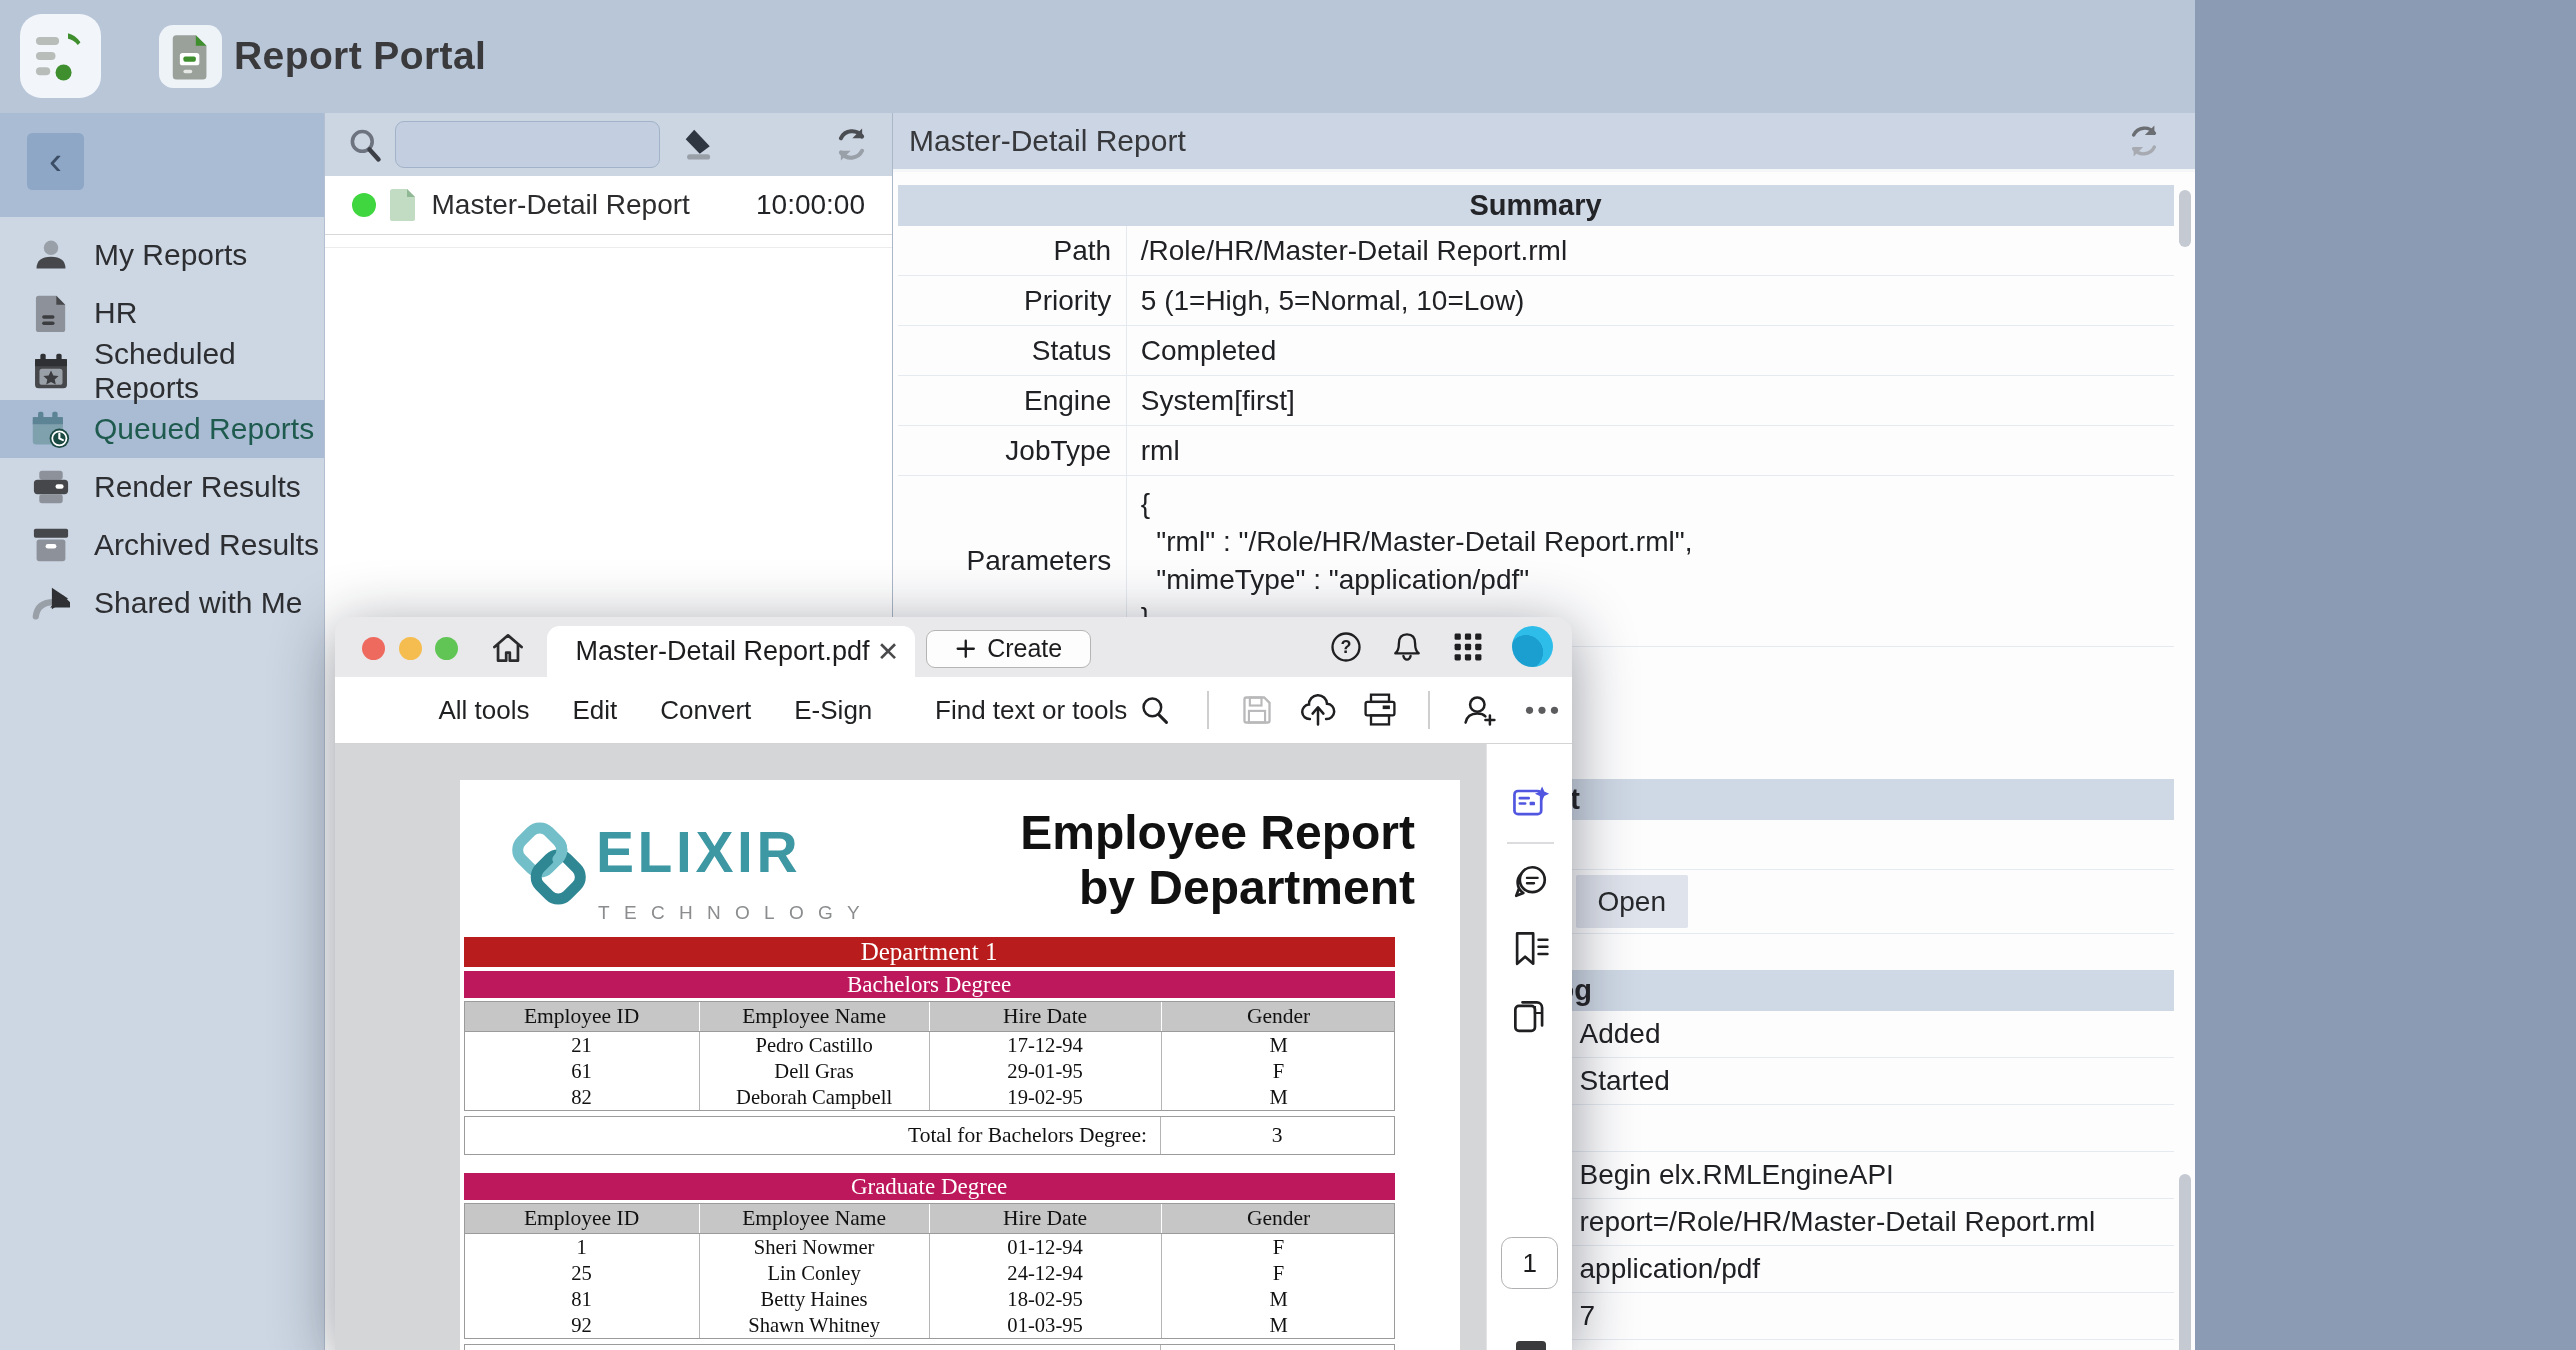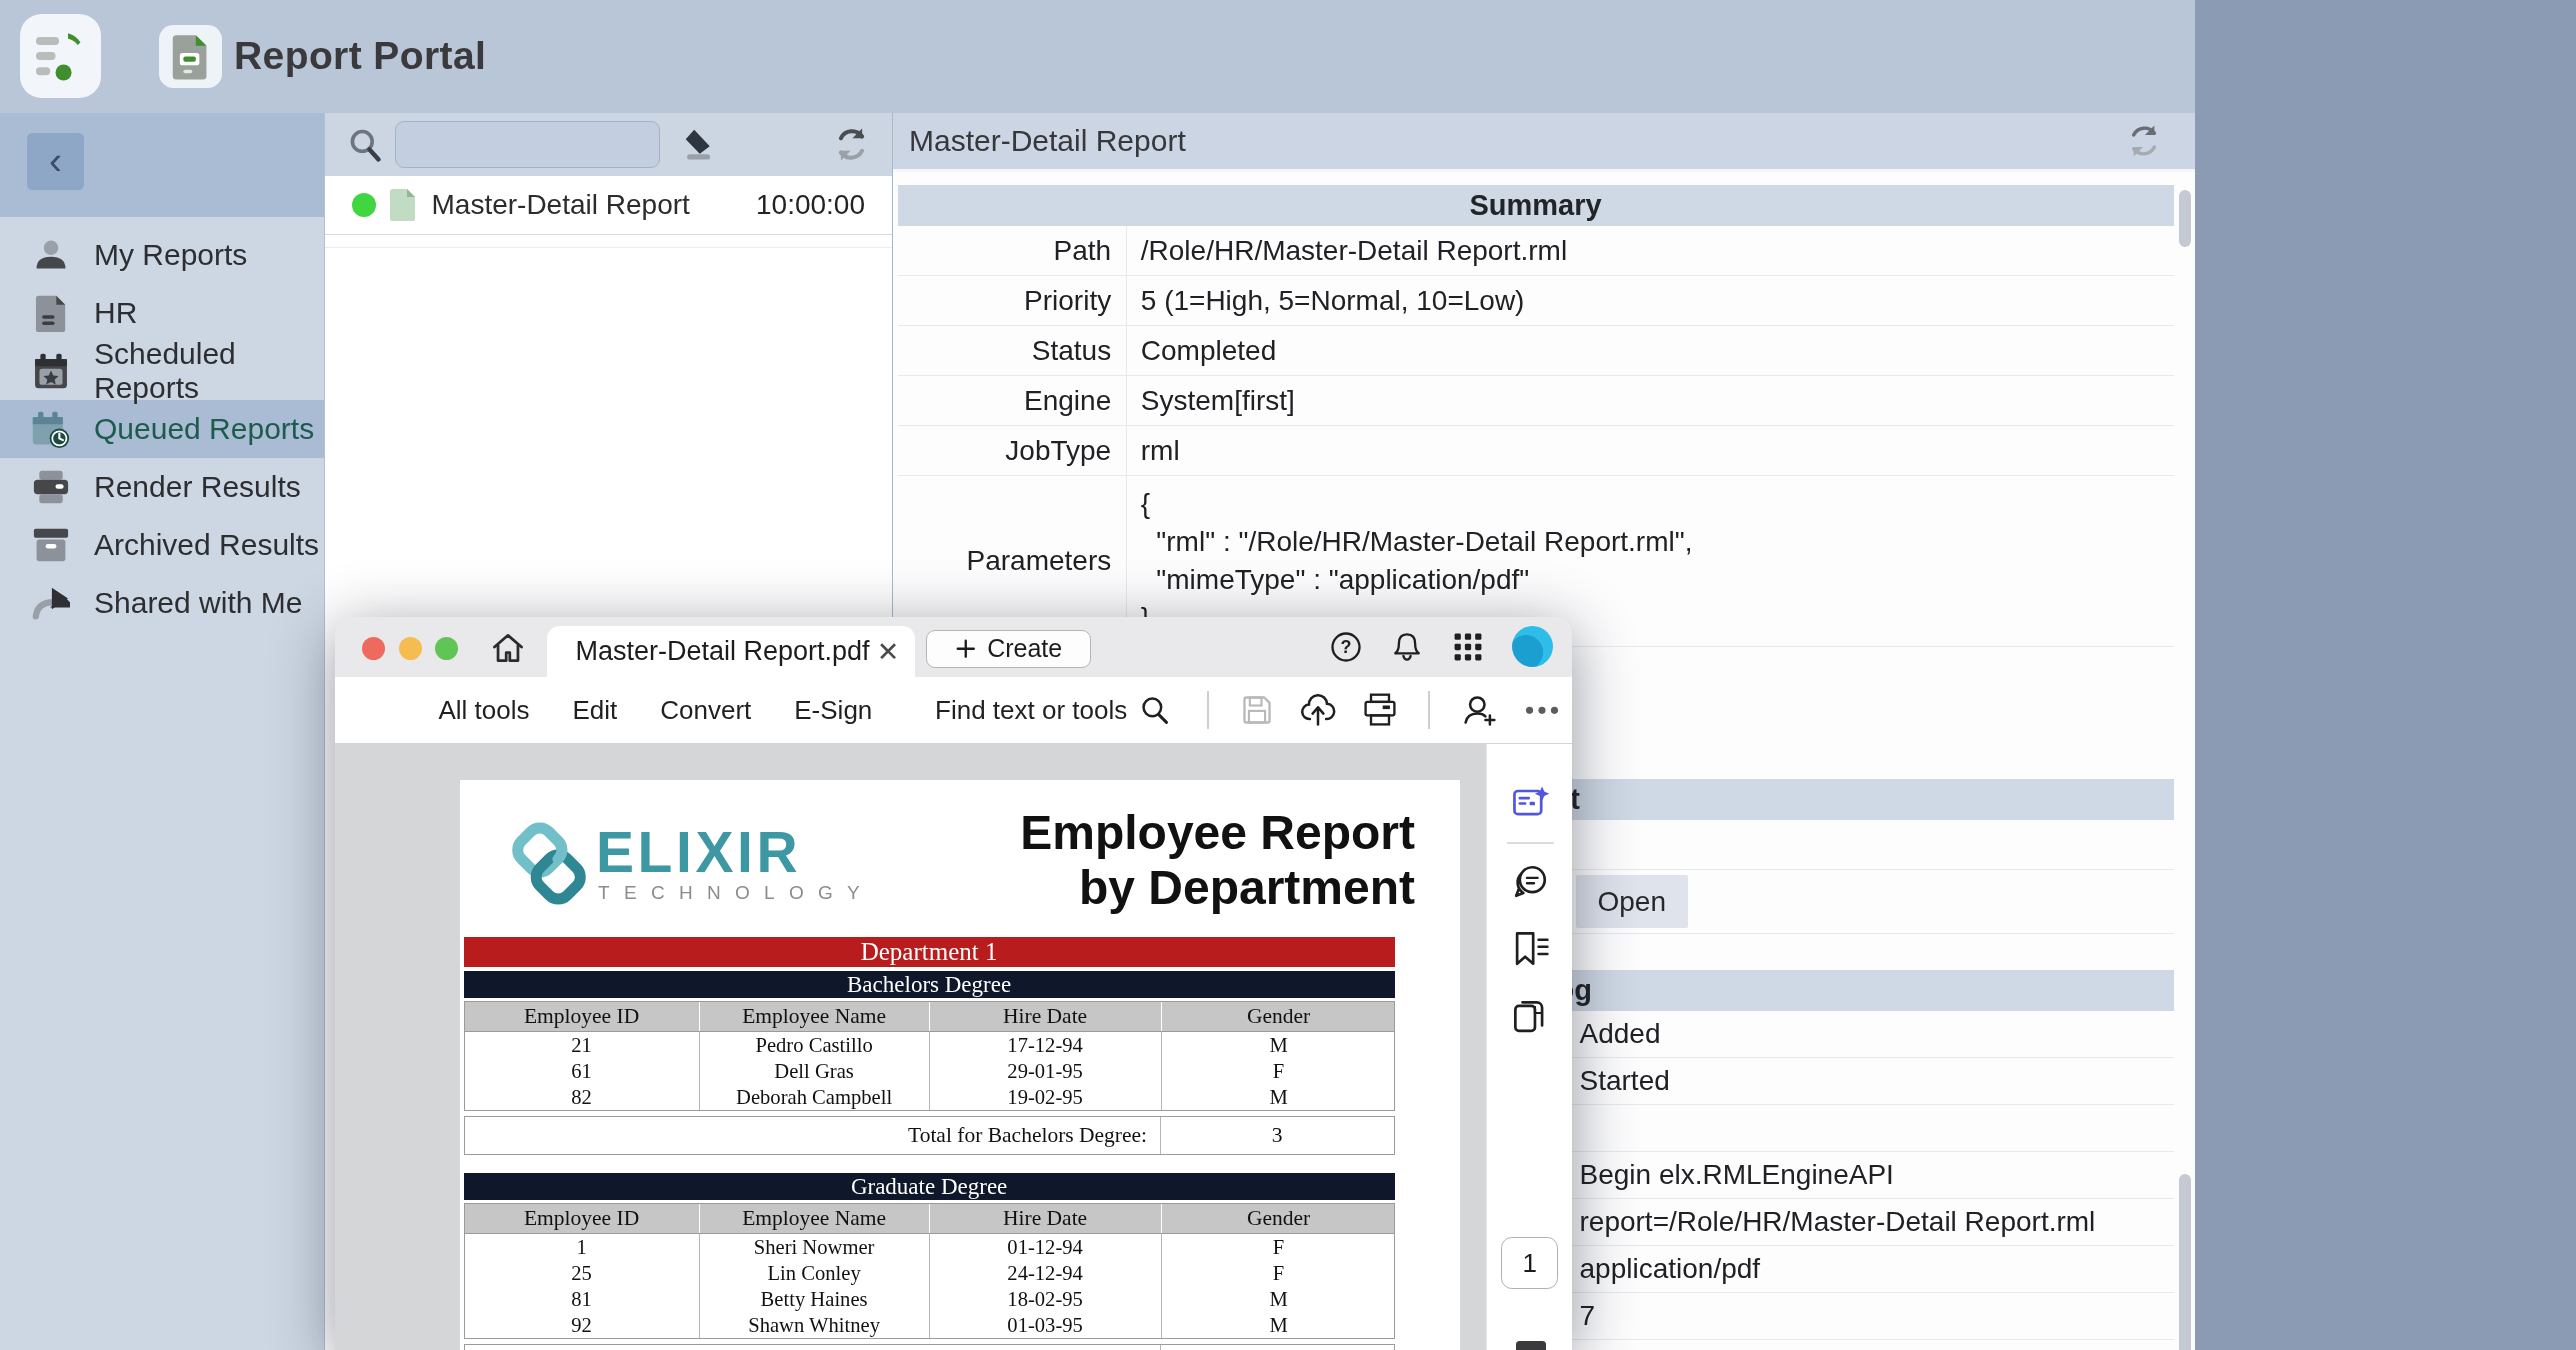--- a/index.html
+++ b/index.html
@@ -85,25 +85,25 @@
   .pdf-rail { position:absolute; top:127px; right:0; width:86px; bottom:0; background:#ffffff; border-left:1.8px solid #e4e4e6; }
   .rail-icon { position:absolute; left:21.5px; width:43px; height:43px; display:flex; align-items:center; justify-content:center; cursor:pointer; }
   .rail-div { position:absolute; left:19.7px; width:47px; height:1.8px; background:#dcdcde; }
   .page-box { position:absolute; left:14.3px; top:493px; width:57px; height:52px; border:1.8px solid #b0b0b2; border-radius:10.7px; background:#fff; display:flex; align-items:center; justify-content:center; font-size:26px; color:#1c1c1e; }
   .rail-partial { position:absolute; left:29px; top:597px; width:30px; height:19.7px; background:#3a3a3c; border-radius:3.6px; }
 
   
   .doc-header { position:relative; height:157px; }
   .knot { position:absolute; left:47px; top:39px; }
   .logo-text { position:absolute; left:136px; top:39px; font-size:57px; font-weight:bold; color:#3d98a3; letter-spacing:3.6px; }
-  .logo-sub { position:absolute; left:138px; top:102px; font-size:19px; color:#8a8c8e; letter-spacing:14.3px; }
+  .logo-sub { position:absolute; left:138px; top:122px; font-size:19px; color:#8a8c8e; letter-spacing:14.3px; }
   .doc-title { position:absolute; right:45px; top:25px; text-align:right; font-size:48px; line-height:55px; font-weight:bold; color:#111; }
   .band { margin-left:3.6px; width:931px; color:#fff; font-family:"Liberation Serif", serif; text-align:center; }
   .band-dept { height:30px; line-height:30px; font-size:25px; background:#b91c1c; margin-bottom:3.6px; }
-  .band-sec { height:27px; line-height:27px; font-size:23px; background:#0f172a; margin-bottom:3.6px; }
+  .band-sec { height:27px; line-height:27px; font-size:23px; background:#be185d; margin-bottom:3.6px; }
   .pgrid { display:grid; grid-template-columns:234px 230px 232px 235px; }
   .ptable-head { margin-left:3.6px; width:931px; border:0.9px solid #9b9b9b; background:#c6c6c6; font-family:"Liberation Serif", serif; font-size:21.5px; color:#111; }
   .ptable-head > div { height:29px; line-height:29px; text-align:center; }
   .ptable-head > div + div { border-left:1.8px solid #ffffff; }
   .ptable-body { margin-left:3.6px; width:931px; border:0.9px solid #9b9b9b; border-top:none; font-family:"Liberation Serif", serif; font-size:20.6px; color:#111; }
   .prow > div { height:26px; line-height:26px; text-align:center; }
   .prow > div + div { border-left:0.9px solid #b5b5b5; }
   .ptotal { margin:4.5px 0 0 3.6px; width:931px; border:0.9px solid #9b9b9b; display:grid; grid-template-columns:696px 1fr; height:39px; align-items:center; font-family:"Liberation Serif", serif; font-size:21.5px; color:#111; }
   .ptotal-label { text-align:right; padding-right:12.5px; border-right:0.9px solid #b5b5b5; height:100%; display:flex; align-items:center; justify-content:flex-end; }
   .ptotal-value { text-align:center; }

